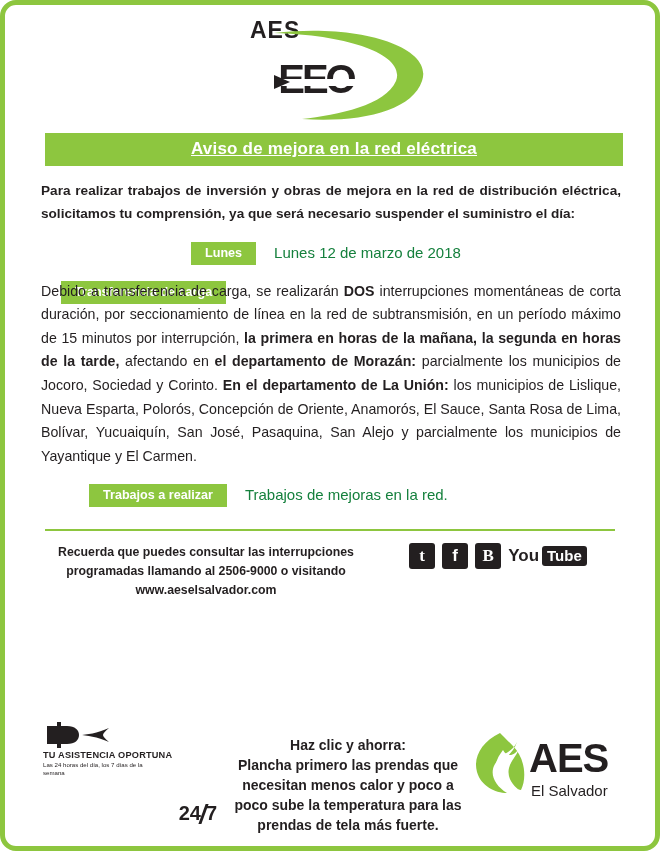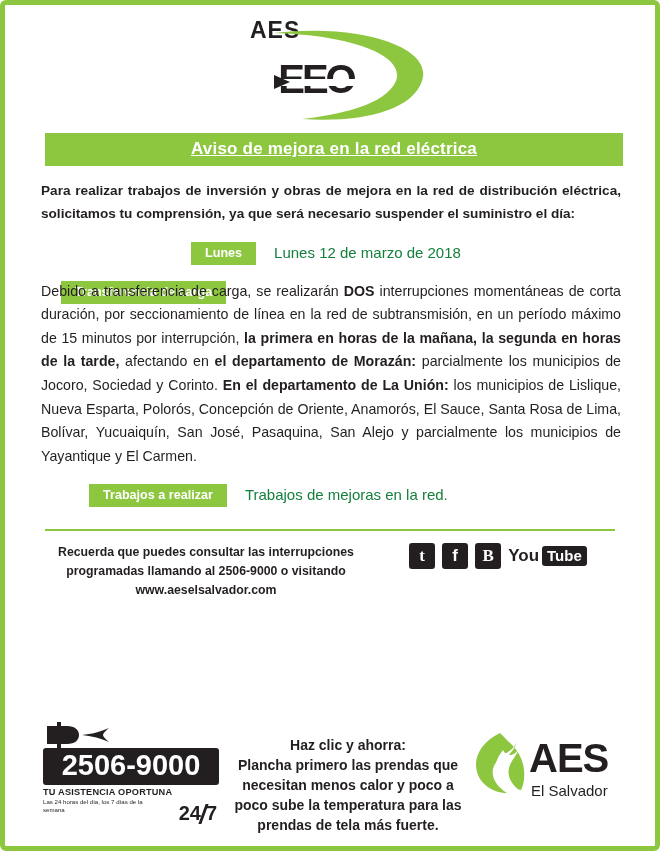--- a/index.html
+++ b/index.html
@@ -10,21 +10,21 @@
   body {
     width: 660px; height: 851px;
     font-family: "Liberation Sans", sans-serif;
     color: #231f20;
     overflow: hidden;
   }
   .page {
     position: relative;
     width: 660px; height: 851px;
     border: 5px solid #8dc63f;
-    border-radius: 6px;
+    border-radius: 16px;
     background: #fff;
     padding: 0;
   }
 
   
   .logo-area {
     position: relative;
     height: 128px;
   }
   .logo-wrap {
@@ -333,21 +333,20 @@
   </div>
 
   <div class="bottom">
 
     <svg class="plug" viewBox="0 0 66 26">
       <path d="M2,4 L12,4 L12,0 L16,0 L16,4 L22,4 C30,4 34,8 34,13 C34,18 30,22 22,22 L16,22 L16,26 L12,26 L12,22 L2,22 Z" fill="#231f20"></path>
       <path d="M34,13 C42,13 52,11 64,6 C56,13 56,13 64,20 C52,15 42,13 34,13 Z" fill="#231f20"></path>
     </svg>
 
     <div class="phone-box">
-      <div class="phone-num">2506-9000</div>
       <div class="phone-sub1">TU ASISTENCIA OPORTUNA</div>
       <div class="phone-sub2">Las 24 horas del día, los 7 días de la semana</div>
       <div class="badge247">
         <span>24</span><span class="slash"></span><span>7</span>
       </div>
     </div>
 
     <div class="tip">Haz clic y ahorra:<br>Plancha primero las prendas que necesitan menos calor y poco a poco sube la temperatura para las prendas de tela más fuerte.</div>
 
     <div class="aes-logo">

